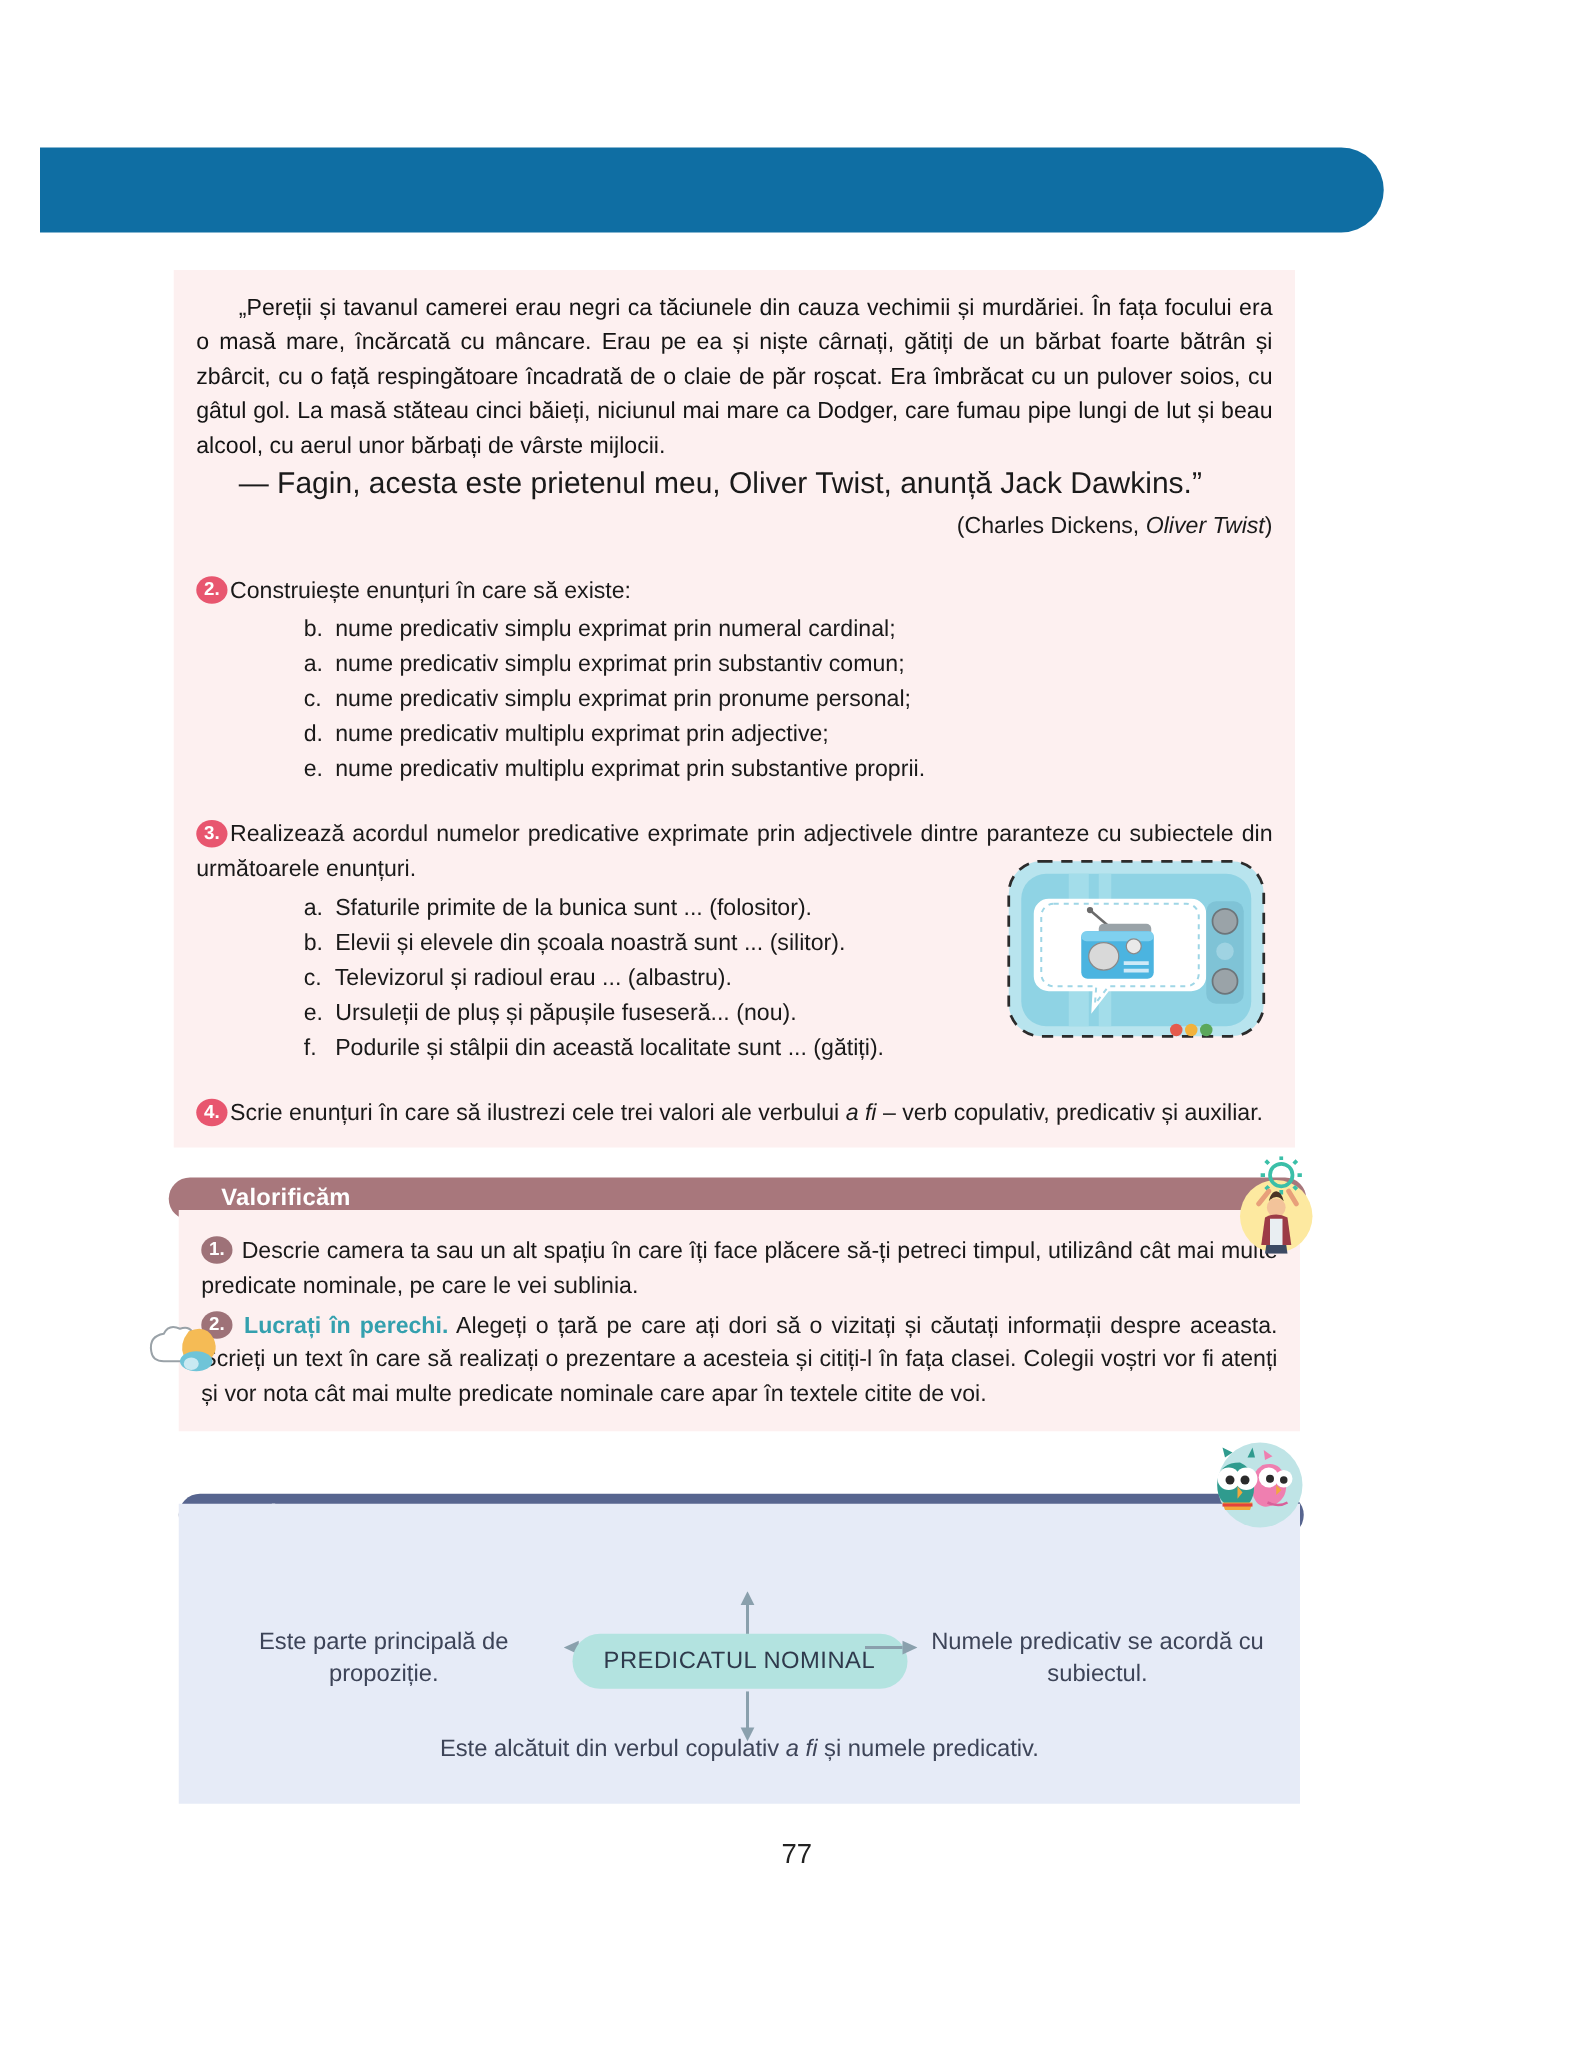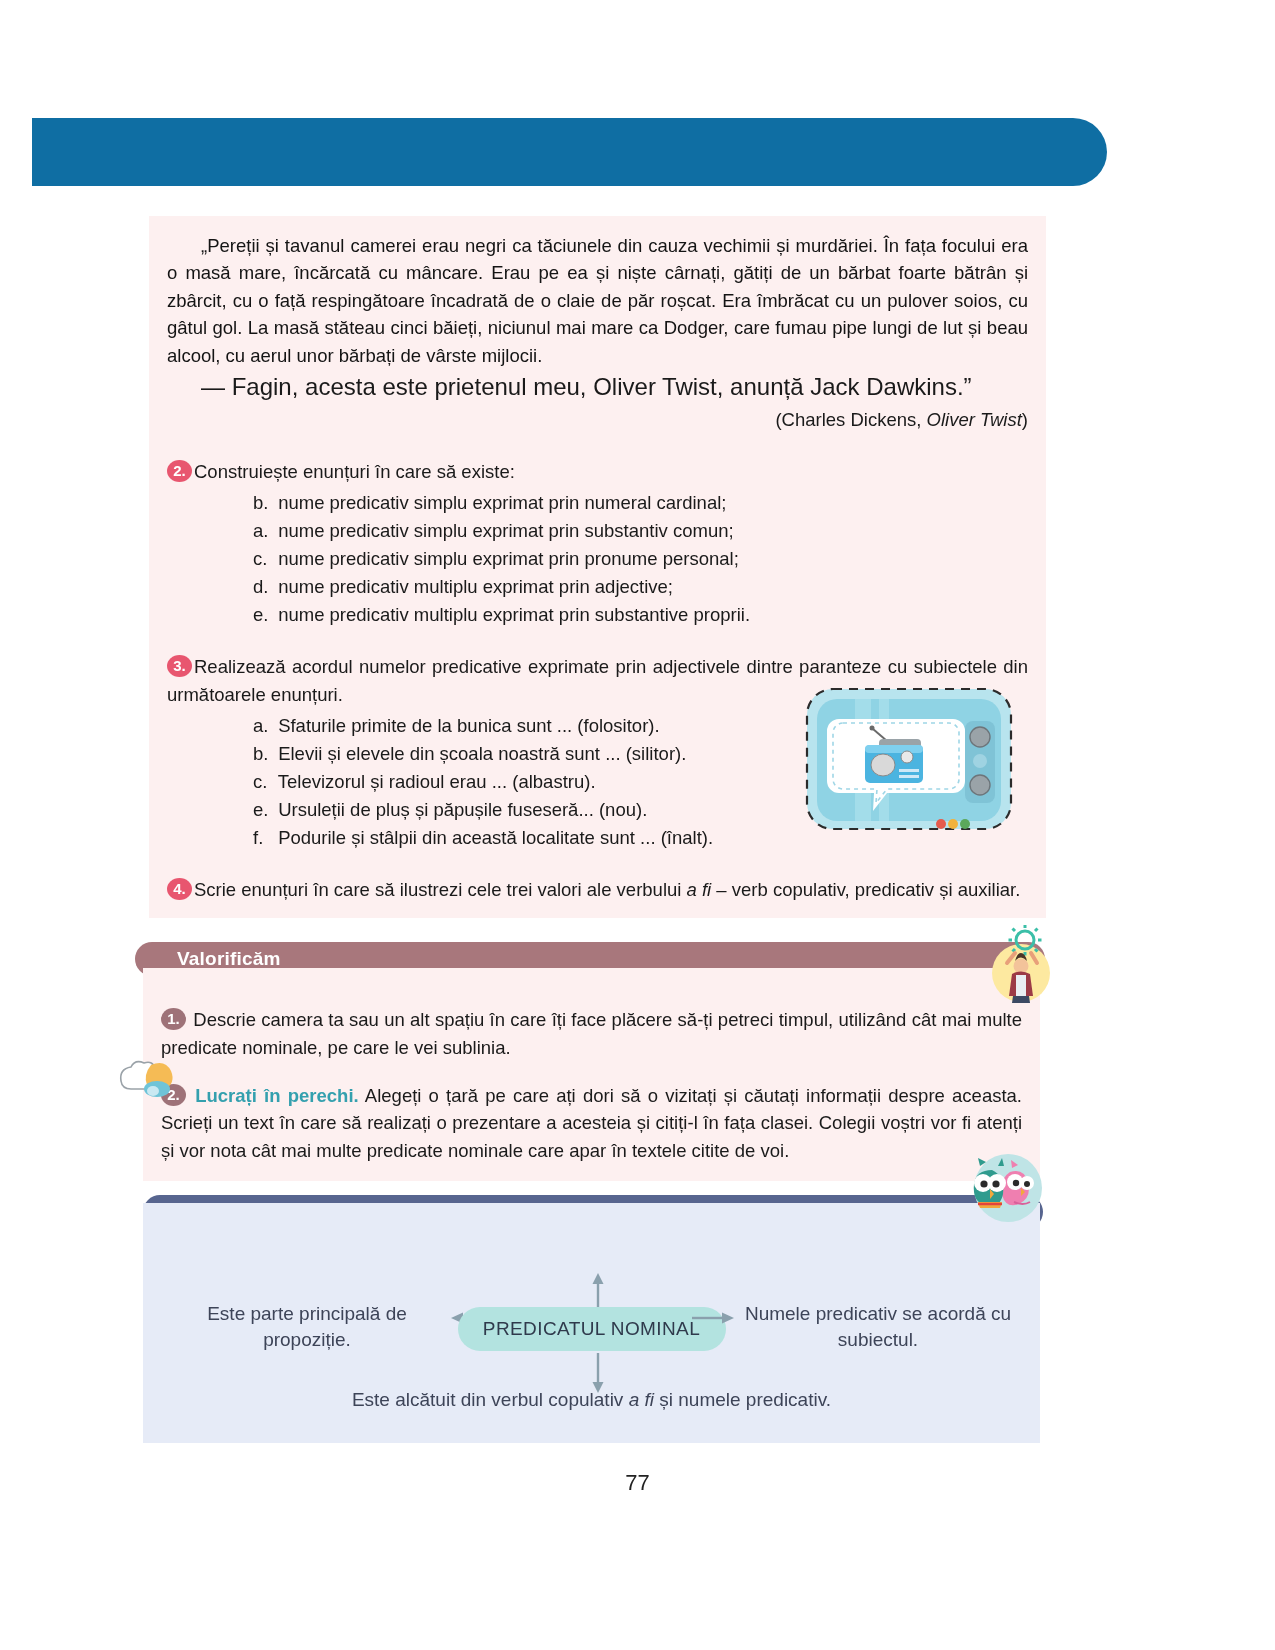--- a/index.html
+++ b/index.html
@@ -21,21 +21,21 @@
     left: 32px; top: 118px;
     width: 1075px; height: 68px;
     background: #0f6ea3;
     border-top-right-radius: 34px;
     border-bottom-right-radius: 34px;
   }
 
   
   .pink-panel {
     position: absolute;
-    left: 149px; top: 216px;
+    left: 139px; top: 216px;
     width: 897px;
     background: #fdf0f0;
     padding: 16px 18px 14px 18px;
   }
 
   .para {
     font-size: 18.5px;
     line-height: 1.48;
     text-align: justify;
     margin: 0;
@@ -51,21 +51,21 @@
   }
   .attrib i { }
 
   
   .ex {
     position: relative;
     margin-top: 24px;
     font-size: 18.5px;
     line-height: 1.5;
   }
-  .ex-body { text-align: justify; margin-top: 20px; }
+  .ex-body { text-align: justify; }
   .num-badge {
     display: inline-block;
     width: 25px; height: 22px;
     line-height: 22px;
     border-radius: 50%;
     background: #e8566f;
     color: #ffffff;
     font-weight: bold;
     font-size: 15px;
     text-align: center;
@@ -233,21 +233,21 @@
 
   <div class="ex">
     <div class="ex-body">
       <span class="num-badge">3.</span><span>Realizează acordul numelor predicative exprimate prin adjectivele dintre paranteze cu subiectele din următoarele enunțuri.</span>
     </div>
     <ul class="sub-list">
       <li><span class="lbl">a.</span> <span>Sfaturile primite de la bunica sunt ... (folositor).</span></li>
       <li><span class="lbl">b.</span> <span>Elevii și elevele din școala noastră sunt ... (silitor).</span></li>
       <li><span class="lbl">c.</span> <span>Televizorul și radioul erau ... (albastru).</span></li>
       <li><span class="lbl">e.</span> <span>Ursuleții de pluș și păpușile fuseseră... (nou).</span></li>
-      <li><span class="lbl">f.</span> <span>Podurile și stâlpii din această localitate sunt ... (înalt).</span></li>
+      <li><span class="lbl">f.</span> <span>Podurile și stâlpii din această localitate sunt ... (gătiți).</span></li>
     </ul>
   </div>
 
   <div class="ex">
     <div class="ex-body">
       <span class="num-badge">4.</span><span>Scrie enunțuri în care să ilustrezi cele trei valori ale verbului </span><i>a fi</i><span> – verb copulativ, predicativ și auxiliar.</span>
     </div>
   </div>
 
 </div>

